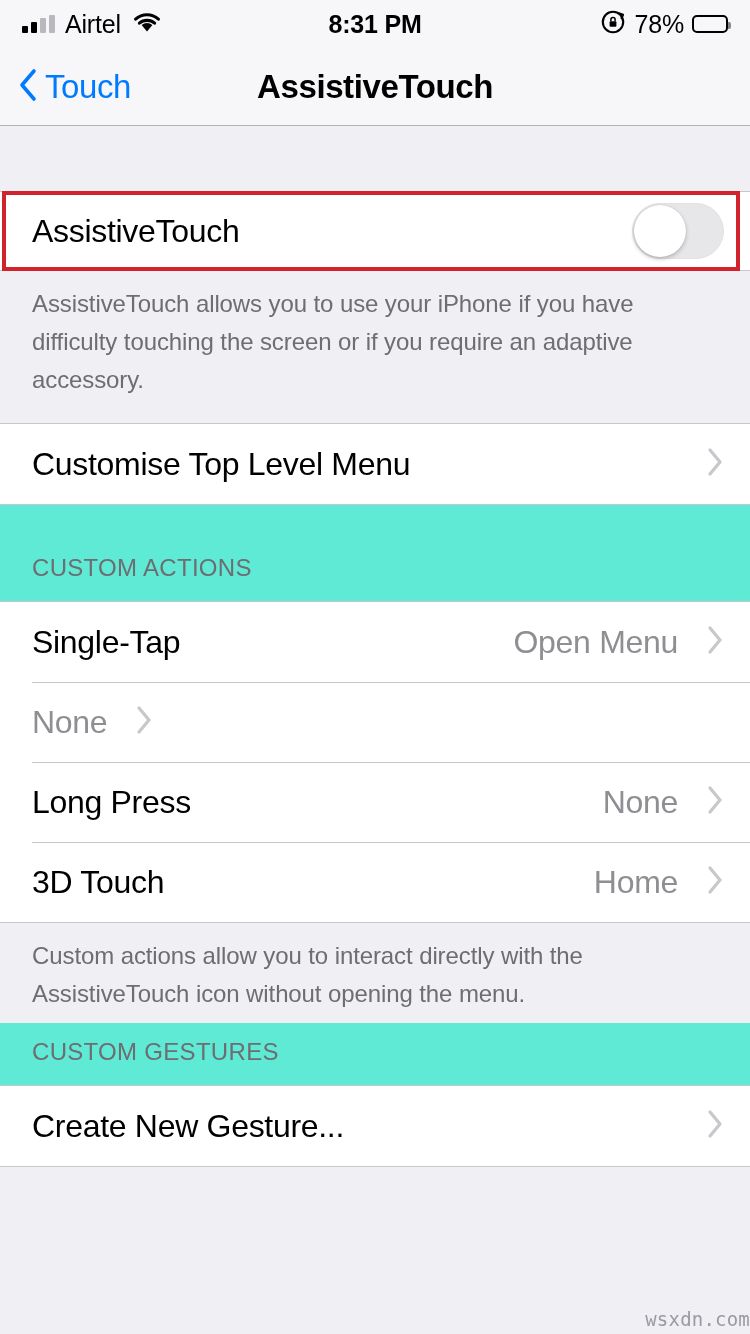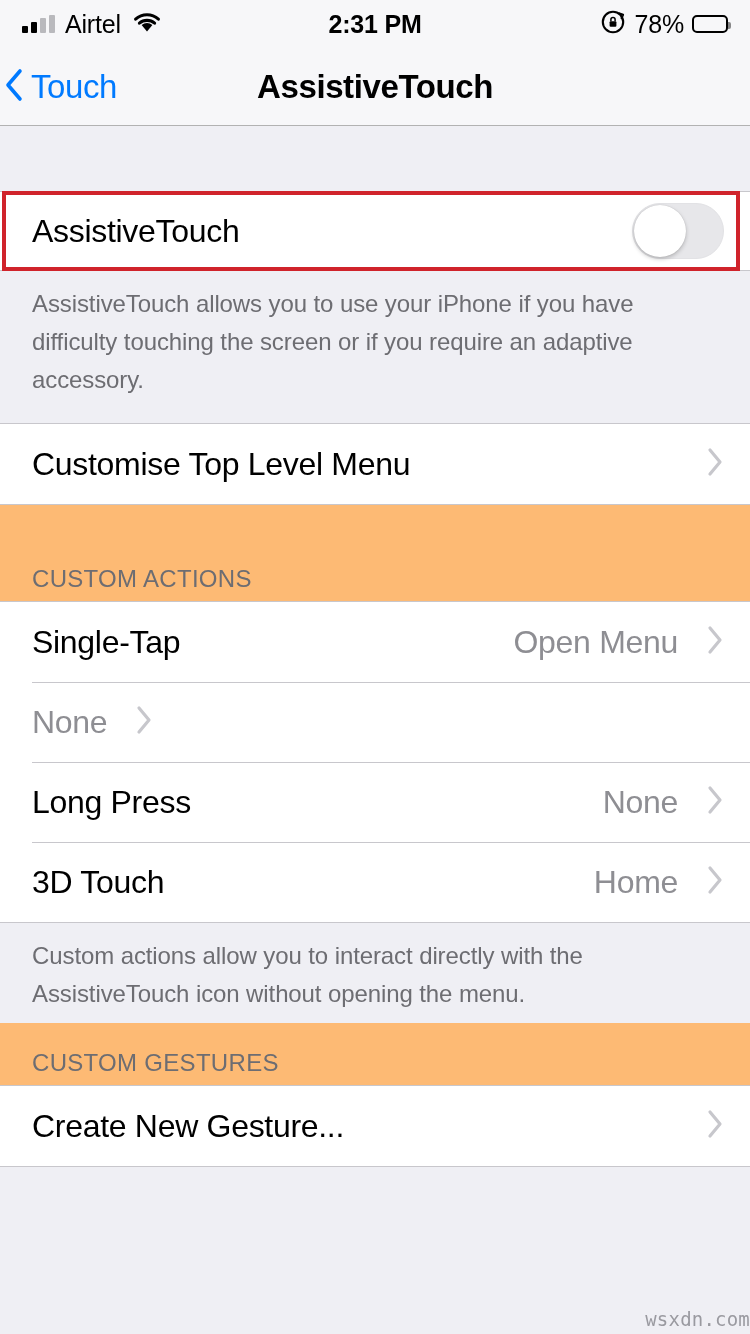--- a/index.html
+++ b/index.html
@@ -62,43 +62,43 @@
   
   .navbar {
     position:relative;
     height:78px;
     background:#f7f7f9;
     display:flex; align-items:center;
     border-bottom:1px solid #b2b2b2;
   }
   .nav-back {
     display:flex; align-items:center;
-    position:absolute; left:4px; top:50%;
+    position:absolute; left:18px; top:50%;
     transform:translateY(-50%);
     color:#007aff;
     cursor:pointer;
   }
   .nav-back .chev { display:block; margin-right:7px; }
   .nav-back-label {
     font-size:33px; letter-spacing:-0.4px;
   }
   .nav-title {
     width:100%; text-align:center;
     font-size:33px; font-weight:bold;
     color:#000; letter-spacing:-0.4px;
   }
 
   
   .gap { background:#efeff4; }
   .section-header {
-    background:#fdba74;
+    background:#5eead4;
     color:#6d6d72;
     font-size:24px;
     letter-spacing:0.3px;
-    padding:0 0 8px 32px;
+    padding:0 0 19px 32px;
     display:flex; align-items:flex-end;
     text-transform:uppercase;
   }
   .footer-note {
     background:#efeff4;
     color:#6d6d72;
     font-size:24px;
     line-height:38px;
     padding:14px 38px 10px 32px;
     letter-spacing:-0.1px;
@@ -187,21 +187,21 @@
       <span class="carrier">Airtel</span>
       <span class="wifi">
         <svg width="30" height="22" viewBox="0 0 30 22">
           <path d="M15 20.5 L9.6 13.9 A8.6 8.6 0 0 1 20.4 13.9 Z" fill="#000"></path>
           <path d="M3.6 8.2 A17 17 0 0 1 26.4 8.2" stroke="#000" stroke-width="3.1" fill="none" stroke-linecap="round"></path>
           <path d="M7.4 12.2 A11.6 11.6 0 0 1 22.6 12.2" stroke="#000" stroke-width="3.1" fill="none" stroke-linecap="round"></path>
         </svg>
       </span>
     </div>
 
-    <div class="sb-center">2:31 PM</div>
+    <div class="sb-center">8:31 PM</div>
 
     <div class="sb-right">
       <span class="rotlock">
         <svg width="26" height="26" viewBox="0 0 26 26">
           <circle cx="13" cy="13" r="10.2" stroke="#000" stroke-width="2.1" fill="none"></circle>
           <rect x="9.6" y="12.2" width="6.8" height="5.6" rx="1.1" fill="#000"></rect>
           <path d="M10.9 12.2 v-1.7 a2.1 2.1 0 0 1 4.2 0 v1.7" stroke="#000" stroke-width="1.5" fill="none"></path>
           <path d="M19.5 4.4 l3.6 1.4 -1.6 3.4" stroke="#000" stroke-width="2" fill="none" stroke-linecap="round" stroke-linejoin="round"></path>
         </svg>
       </span>

